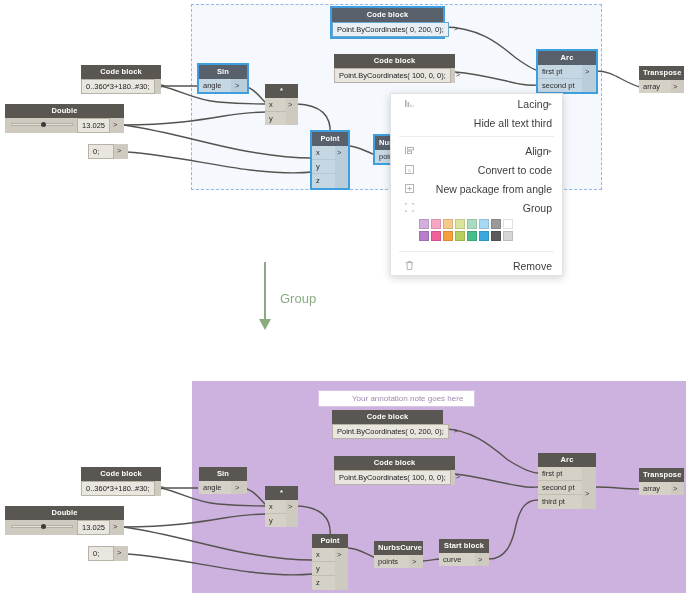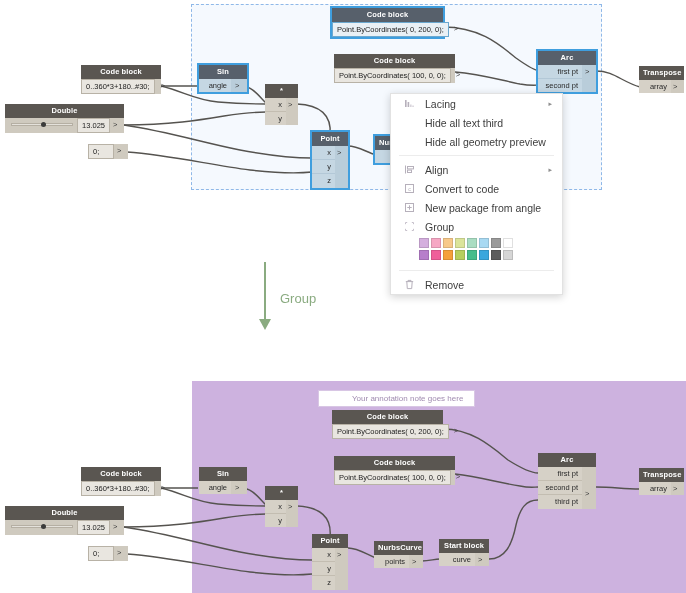--- a/index.html
+++ b/index.html
@@ -37,21 +37,21 @@
     text-align: center;
     padding: 3px 4px 3px;
     line-height: 1;
     letter-spacing: .1px;
   }
   .node .body {
     background: #cfcabf;
     display: flex;
     position: relative;
   }
-  .node .ports { flex: 1 1 auto; text-align: right; }
+  .node .ports { flex: 1 1 auto; }
   .node .port {
     font-size: 7.5px;
     color: #2a2a2a;
     padding: 2px 4px 2px 4px;
     line-height: 1.25;
     background: #d6d1c7;
     border-bottom: 1px solid #c3bdb1;
     white-space: nowrap;
   }
   .node .port:last-child { border-bottom: none; }
@@ -101,21 +101,21 @@
     padding: 0 10px 0 8px;
     font-size: 10.5px;
     color: #3d3d3d;
     cursor: default;
   }
   .menu-item .mi-icon {
     width: 20px; flex: 0 0 20px;
     display: flex; align-items: center; justify-content: center;
     color: #b6b0bb;
   }
-  .menu-item .mi-label { flex: 1 1 auto; padding-left: 6px; }
+  .menu-item .mi-label { flex: 1 1 auto; padding-left: 6px; text-align: right; }
   .menu-item .mi-arrow {
     font-size: 7px; color: #8f8f8f; flex: 0 0 auto;
   }
   .menu-sep { height: 1px; background: #ececec; margin: 4px 8px 4px 28px; }
   .menu-sep.full { margin-left: 8px; }
 
   .swatch-wrap { padding: 2px 0 4px 28px; }
   .swatch-row { display: flex; gap: 2px; margin-bottom: 2px; }
   .swatch {
     width: 10px; height: 10px;
@@ -312,24 +312,20 @@
       </span>
       <span class="mi-label">Lacing</span>
       <span class="mi-arrow">▸</span>
     </div>
 
     <div class="menu-item">
       <span class="mi-icon"></span>
       <span class="mi-label">Hide all text third</span>
     </div>
 
-    <div class="menu-item">
-      <span class="mi-icon"></span>
-      <span class="mi-label">Hide all geometry preview</span>
-    </div>
 
     <div class="menu-sep full"></div>
 
     <div class="menu-item">
       <span class="mi-icon">
         <svg width="11" height="11" viewBox="0 0 11 11" fill="none" stroke="#b6b0bb" stroke-width="1">
             <path d="M1.5 1.5 L1.5 9.5"></path>
             <rect x="3.5" y="2.5" width="6" height="2.4"></rect>
             <rect x="3.5" y="6.1" width="4" height="2.4"></rect>
           </svg>

